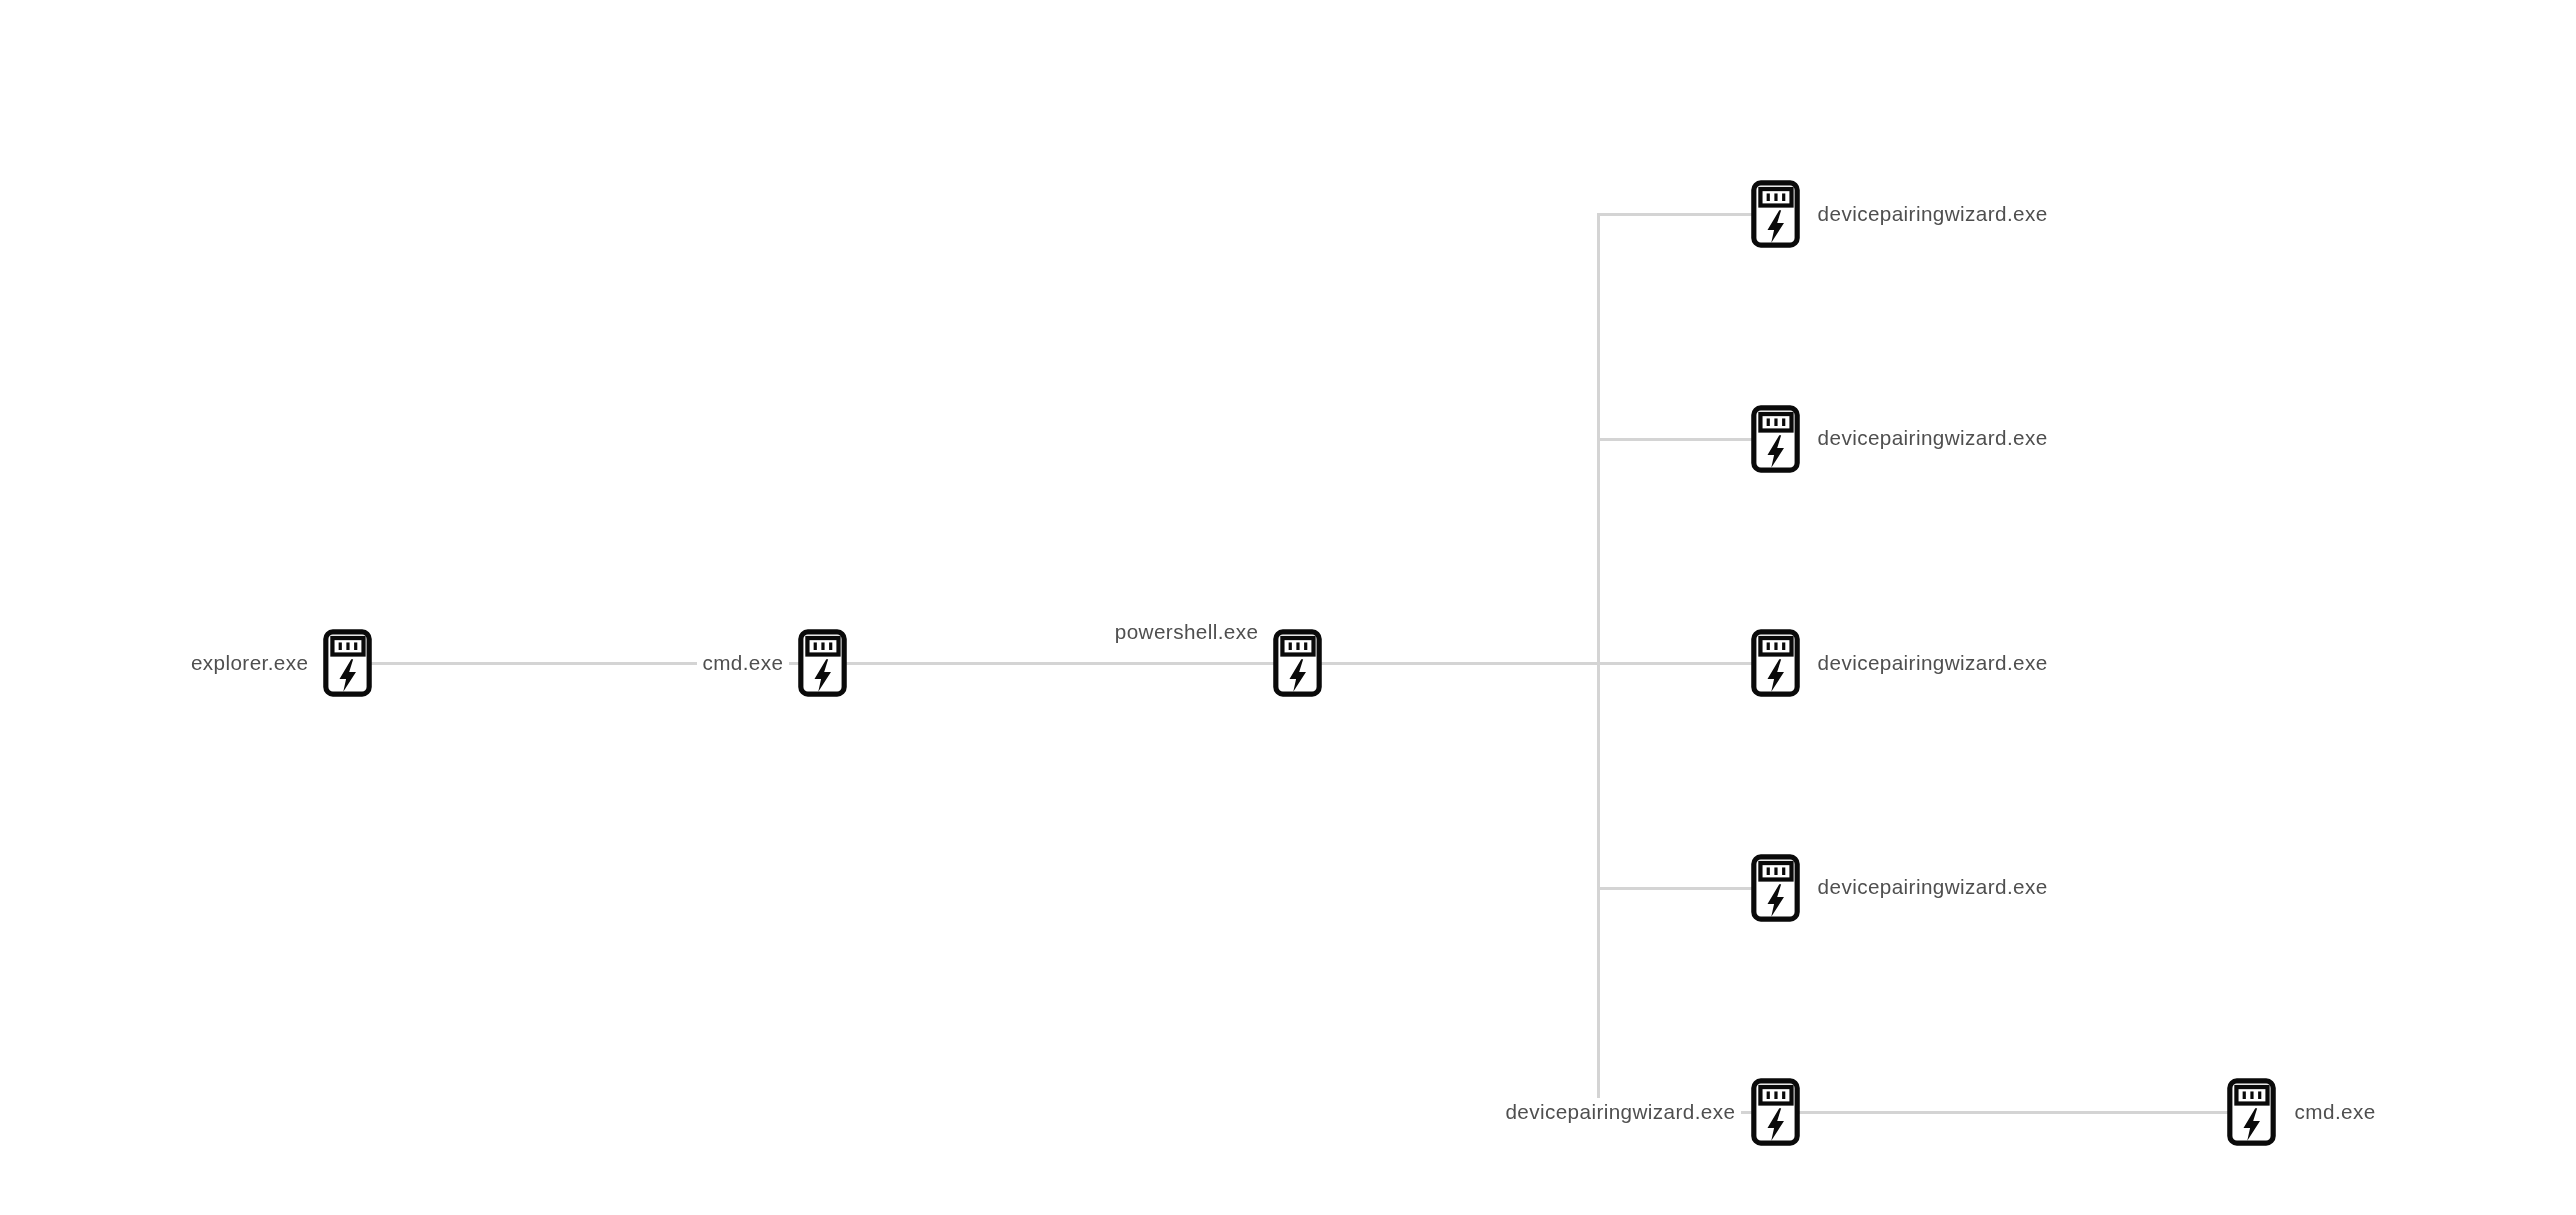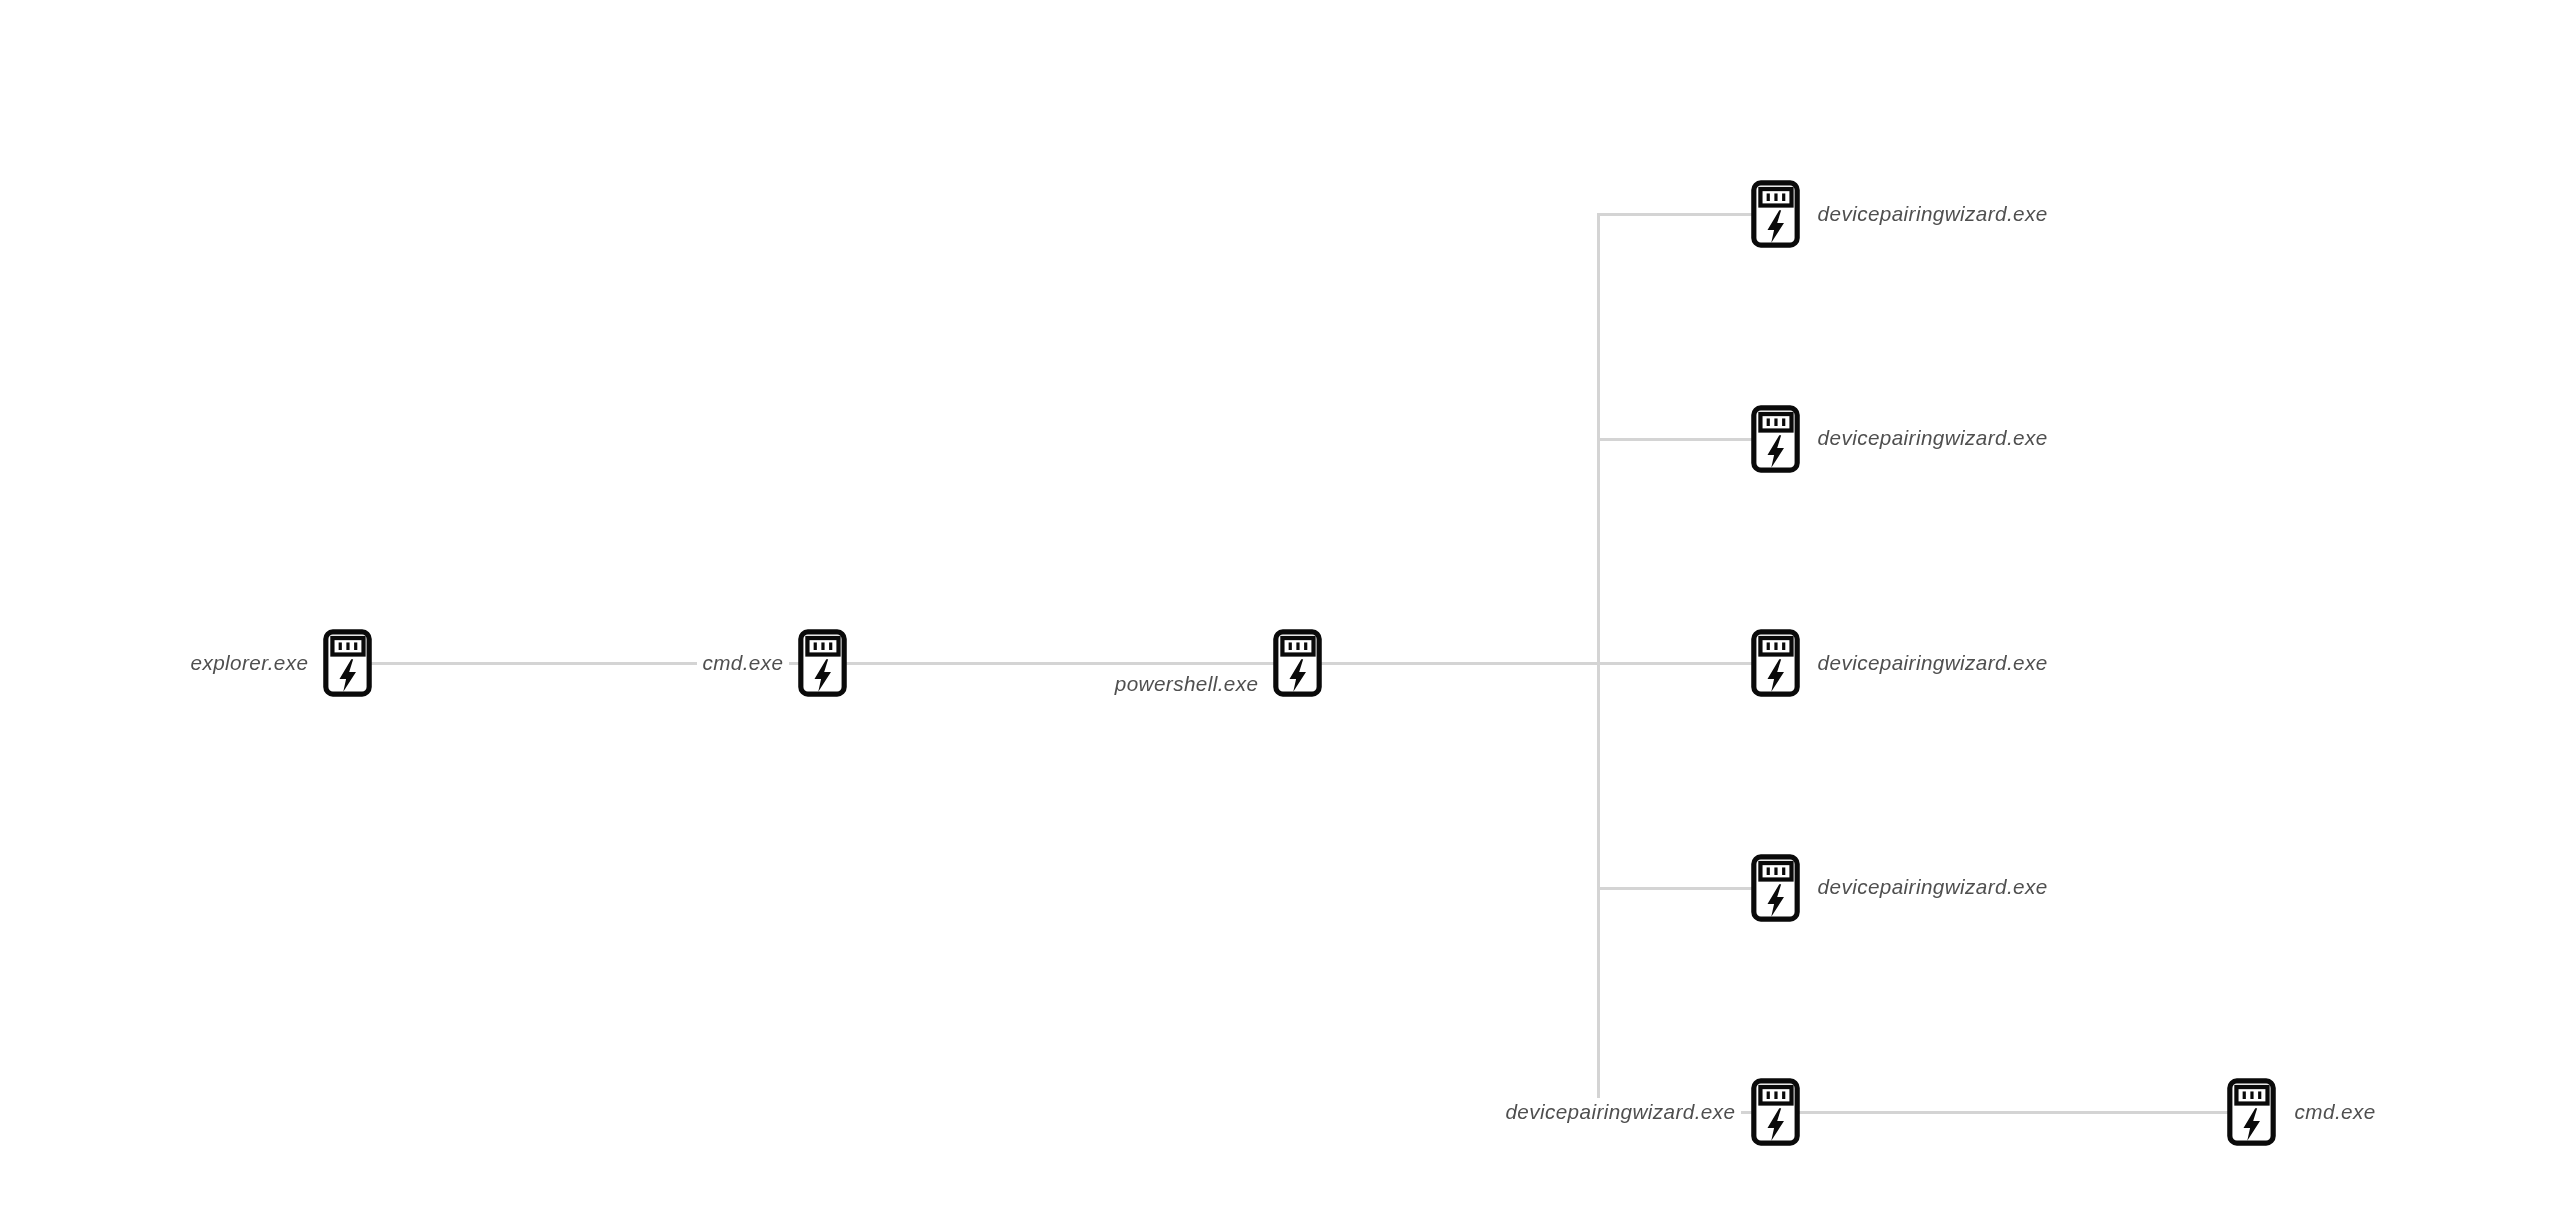--- a/index.html
+++ b/index.html
@@ -32,21 +32,20 @@
   .plabel {
     position: absolute;
     height: 28px;
     line-height: 28px;
     font-size: 20.7px;
     letter-spacing: 0.4px;
     color: #4f4f4f;
     background: #ffffff;
     padding: 0 5.6px;
     white-space: nowrap;
-    font-style: italic;
   }
   .plabel.align-left  { text-align: left; }
   .plabel.align-right { text-align: left; }
 
   
   #line-main   { left: 347px;  top: 662px;  width: 1427px; height: 2.8px; }
   #line-trunk  { left: 1597px; top: 213px;  width: 2.8px;    height: 902px; }
   #line-b1     { left: 1597px; top: 213px;  width: 178px;  height: 2.8px; }
   #line-b2     { left: 1597px; top: 438px;  width: 178px;  height: 2.8px; }
   #line-b4     { left: 1597px; top: 887px;  width: 178px;  height: 2.8px; }
@@ -60,21 +59,21 @@
   #node-dpw-1    { left: 1751px; top: 180px; }
   #node-dpw-2    { left: 1751px; top: 405px; }
   #node-dpw-3    { left: 1751px; top: 629px; }
   #node-dpw-4    { left: 1751px; top: 854px; }
   #node-dpw-5    { left: 1751px; top: 1078px; }
   #node-cmd-2    { left: 2227px; top: 1078px; }
 
   
   #label-explorer { right: 2262px; top: 649px; }
   #label-cmd-1    { right: 1787px; top: 649px; }
-  #label-ps       { right: 1312px; top: 670px; }
+  #label-ps       { right: 1312px; top: 618px; }
   #label-dpw-1    { left: 1812px;  top: 200px; }
   #label-dpw-2    { left: 1812px;  top: 424px; }
   #label-dpw-3    { left: 1812px;  top: 649px; }
   #label-dpw-4    { left: 1812px;  top: 873px; }
   #label-dpw-5    { right: 835px;  top: 1098px; }
   #label-cmd-2    { left: 2289px;  top: 1098px; }
 </style>
 </head>
 <body>
 

